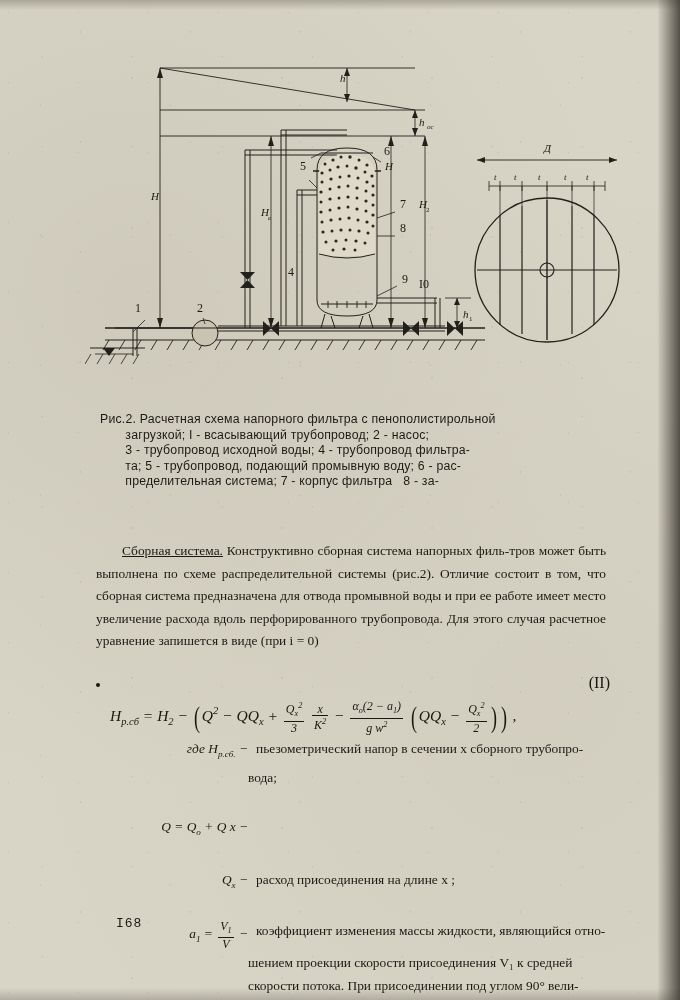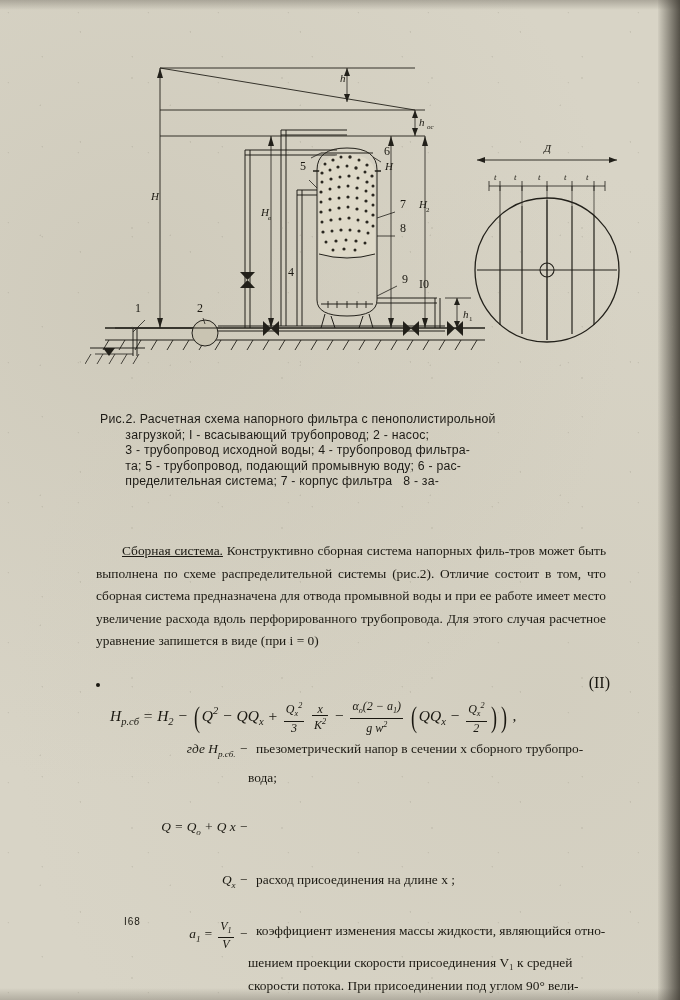--- a/index.html
+++ b/index.html
@@ -153,24 +153,24 @@
     font-family: "Liberation Serif", serif;
     white-space: nowrap;
   }
   .def-sym.right { text-align: right; padding-right: 8px; }
   .def-txt { flex: 1; }
   .def-cont { margin-left: 152px; }
 
   
   .folio {
     position: absolute;
-    left: 124px;
+    left: 116px;
     top: 916px;
-    font-family: Liberation Sans, sans-serif;
-    font-size: 10px;
+    font-family: Liberation Mono, monospace;
+    font-size: 13px;
     color: #1b1912;
     letter-spacing: 1px;
   }
 
   
   .speckle {
     position: absolute; inset: 0;
     pointer-events: none;
     opacity: 0.22;
     background-image:

